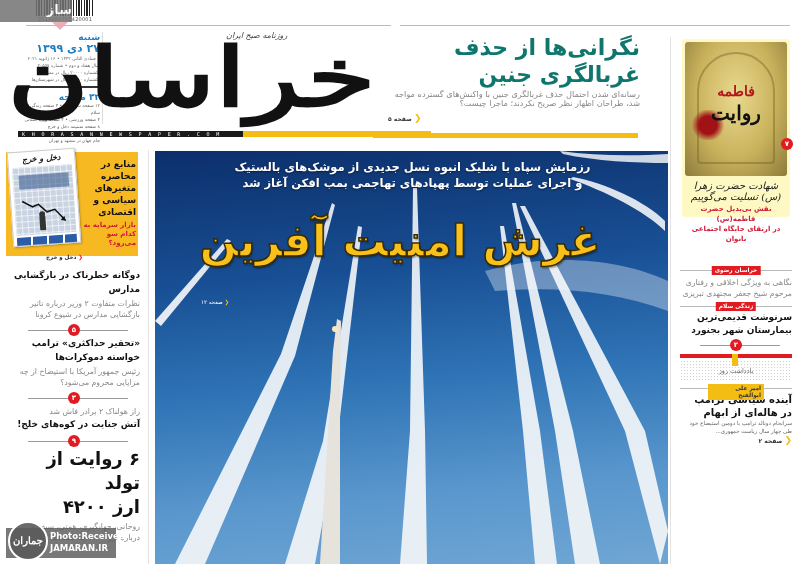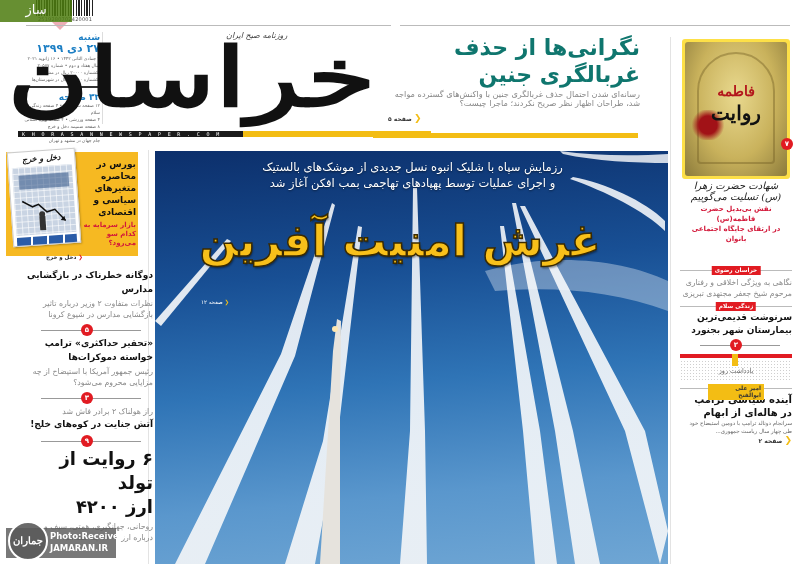--- a/index.html
+++ b/index.html
@@ -2,22 +2,22 @@
 <html><head>
 <meta charset="utf-8">
 <style>
   * { box-sizing: border-box; margin: 0; padding: 0; }
   html, body { width: 800px; height: 564px; overflow: hidden; background: #ffffff; }
   body { position: relative; font-family: "DejaVu Sans", sans-serif; color: #1a1a1a; direction: rtl; }
 
   .abs { position: absolute; }
 
   
-  .corner-tag { left: 0; top: 0; width: 72px; height: 22px; background: #4d7c0f; opacity: .85; color: #fff;
-    font-size: 13px; font-weight: normal; text-align: center; line-height: 20px; }
+  .corner-tag { left: 0; top: 0; width: 72px; height: 22px; background: #737373; opacity: .85; color: #fff;
+    font-size: 13px; font-weight: bold; line-height: 20px; }
   .corner-tag:after { content: ""; position: absolute; left: 52px; top: 22px; border-left: 8px solid transparent;
     border-right: 8px solid transparent; border-top: 8px solid #e9a1aa; }
   .barcode { left: 36px; top: 0; width: 58px; height: 16px;
     background: repeating-linear-gradient(90deg, #222 0 1px, #fff 1px 2px, #222 2px 4px, #fff 4px 5px, #222 5px 6px, #fff 6px 8px); }
   .barcode-num { left: 36px; top: 16px; width: 58px; font-size: 5px; color: #555; direction: ltr; text-align: center; letter-spacing: .2px; }
   .top-rule { left: 26px; top: 25px; width: 365px; height: 1px; background: #bbb; }
   .top-rule2 { left: 400px; top: 25px; width: 390px; height: 1px; background: #bbb; }
 
   
   .date-block { left: 24px; top: 32px; width: 76px; text-align: right; }
@@ -44,21 +44,21 @@
   .top-head-title { font-size: 22px; font-weight: bold; line-height: 27px; color: #0f766e; }
   .top-head-lead { font-size: 8.2px; color: #888; line-height: 9px; margin-top: 2px; }
   .page-ref { font-size: 6px; color: #333; font-weight: bold; }
   .page-ref .arrow { color: #f3bd14; font-size: 9px; }
   .top-head-ref { left: 388px; top: 113px; }
   .yellow-bar-top { left: 373px; top: 133px; width: 265px; height: 5px; background: #f3bd14; }
   .col-divider-right { left: 670px; top: 37px; width: 1px; height: 527px; background: #e3e3e3; }
   .col-divider-left { left: 148px; top: 150px; width: 1px; height: 414px; background: #e3e3e3; }
 
   
-  .poster-card { left: 682px; top: 39px; width: 108px; height: 140px; background: #fde047; border-radius: 3px; padding: 3px; }
+  .poster-card { left: 682px; top: 39px; width: 108px; height: 178px; background: #fef9c3; border-radius: 3px; padding: 3px; }
   .poster-img { width: 102px; height: 134px; border-radius: 3px; position: relative; overflow: hidden;
     background: radial-gradient(ellipse at 50% 40%, #e9d98f 0%, #c9b25c 55%, #8c7b3b 100%); }
   .poster-arch { position: absolute; left: 12px; top: 10px; width: 78px; height: 112px; border: 2px solid rgba(120,100,40,.45);
     border-radius: 40px 40px 4px 4px; }
   .poster-calli { position: absolute; left: 16px; top: 38px; width: 70px; text-align: center; font-family: "DejaVu Serif", serif;
     font-size: 20px; font-weight: bold; color: #111; line-height: 22px; }
   .poster-calli .red { color: #b3171c; font-size: 14px; display: block; }
   .poster-blood { position: absolute; left: 6px; top: 68px; width: 34px; height: 30px; background: radial-gradient(circle, #a11217 0%, #a11217 40%, rgba(161,18,23,0) 72%); }
   .poster-caption { font-family: "DejaVu Serif", serif; font-size: 10px; color: #222; text-align: center; margin-top: 4px; font-style: italic; }
   .poster-red { font-size: 7px; color: #d3193a; font-weight: bold; text-align: center; line-height: 10px; margin-top: 2px; }
@@ -108,21 +108,21 @@
   .watermark { left: 6px; top: 528px; width: 110px; height: 30px; background: rgba(90,90,90,.82); }
   .wm-logo { left: 8px; top: 521px; width: 40px; height: 40px; border-radius: 50%; border: 2px solid #fff; background: rgba(90,90,90,.9);
     color: #fff; font-size: 10px; font-weight: bold; text-align: center; line-height: 36px; font-family: "DejaVu Serif", serif; }
   .wm-text { left: 50px; top: 530px; width: 70px; color: #fff; font-size: 8.5px; line-height: 12px; font-weight: bold; direction: ltr; text-align: left; }
 
   
   .hero { left: 155px; top: 151px; width: 513px; height: 413px; overflow: hidden;
     background: linear-gradient(175deg, #0c2f6b 0%, #184f94 30%, #2f74b6 55%, #5a97cd 80%, #6fa6d4 100%); }
   .hero svg { position: absolute; left: 0; top: 0; }
   .hero-kicker { position: absolute; left: 30px; top: 8px; width: 455px; text-align: center; color: #fff; font-size: 11.5px;
-    font-weight: normal; line-height: 16px; text-shadow: 0 1px 2px rgba(0,0,0,.5); }
+    font-weight: bold; line-height: 16px; text-shadow: 0 1px 2px rgba(0,0,0,.5); }
   .hero-title { position: absolute; left: 20px; top: 62px; width: 450px; text-align: center; color: #f8c01a; font-size: 44px;
     font-weight: bold; line-height: 56px; -webkit-text-stroke: 1.5px #3a2a00; text-shadow: 1px 2px 2px rgba(0,0,0,.4); }
   .hero-ref { position: absolute; left: 46px; top: 148px; color: #fff; font-size: 5.5px; }
   .hero-ref .arrow { color: #f3bd14; }
 </style>
 </head>
 <body>
 
 <div class="abs barcode"></div>
 <div class="abs barcode-num">2519280702420001</div>
@@ -217,29 +217,29 @@
       <rect x="6" y="8" width="50" height="14" fill="#3b5b8c" opacity=".6"></rect>
       <polyline points="8,34 18,40 24,38 32,46 40,44 50,56" fill="none" stroke="#111" stroke-width="1.5"></polyline>
       <polygon points="50,56 45,55 49,51" fill="#111"></polygon>
       <rect x="24" y="50" width="6" height="14" fill="#333"></rect>
       <circle cx="27" cy="48" r="3" fill="#333"></circle>
     </svg>
   </div>
   <div class="dakhl-cover-foot"></div>
 </div>
 <div class="abs dakhl-text">
-  <div class="dakhl-title">بورس در محاصره متغیرهای سیاسی و اقتصادی</div>
+  <div class="dakhl-title">منابع در محاصره متغیرهای سیاسی و اقتصادی</div>
   <div class="dakhl-red">بازار سرمایه به کدام سو می‌رود؟</div>
 </div>
 <div class="abs dakhl-ref">
   <span class="arrow">❮</span>
   <span>دخل و خرج</span>
 </div>
 
-<div class="abs lstack" style="top:268px;margin-left:13px;">
+<div class="abs lstack" style="top:268px;">
   <div>
     <div class="l-bold">دوگانه خطرناک در بازگشایی مدارس</div>
     <div class="l-gray">نظرات متفاوت ۲ وزیر درباره تاثیر بازگشایی مدارس در شیوع کرونا</div>
   </div>
   <div class="l-rule">
     <span class="badge">۵</span>
   </div>
   <div>
     <div class="l-bold">«تحقیر حداکثری» ترامپ خواسته دموکرات‌ها</div>
     <div class="l-gray">رئیس جمهور آمریکا با استیضاح از چه مزایایی محروم می‌شود؟</div>

